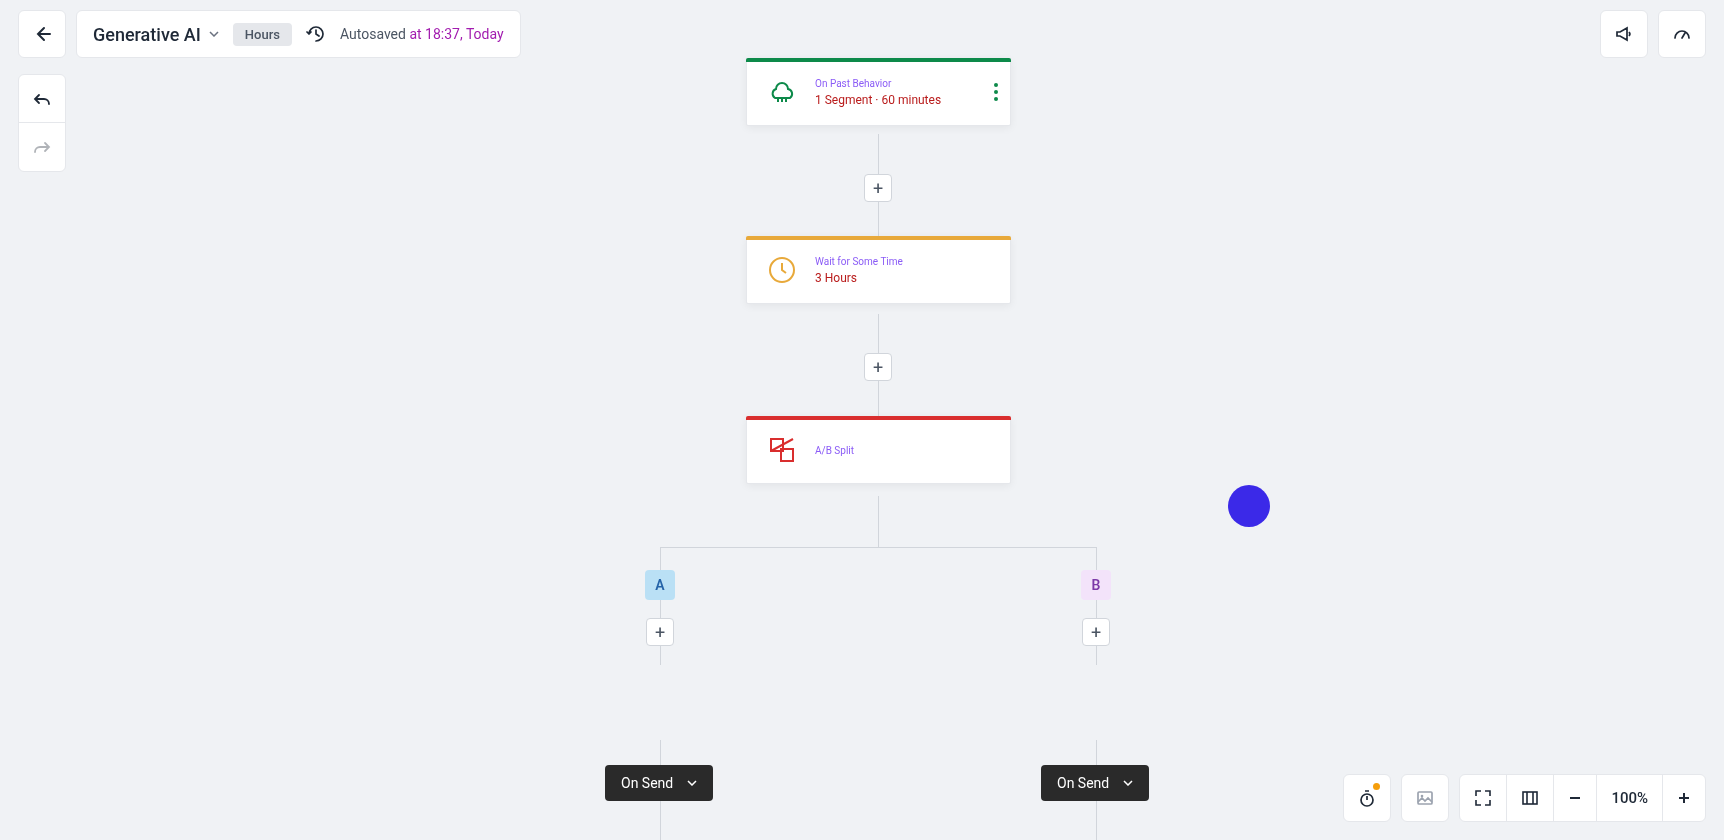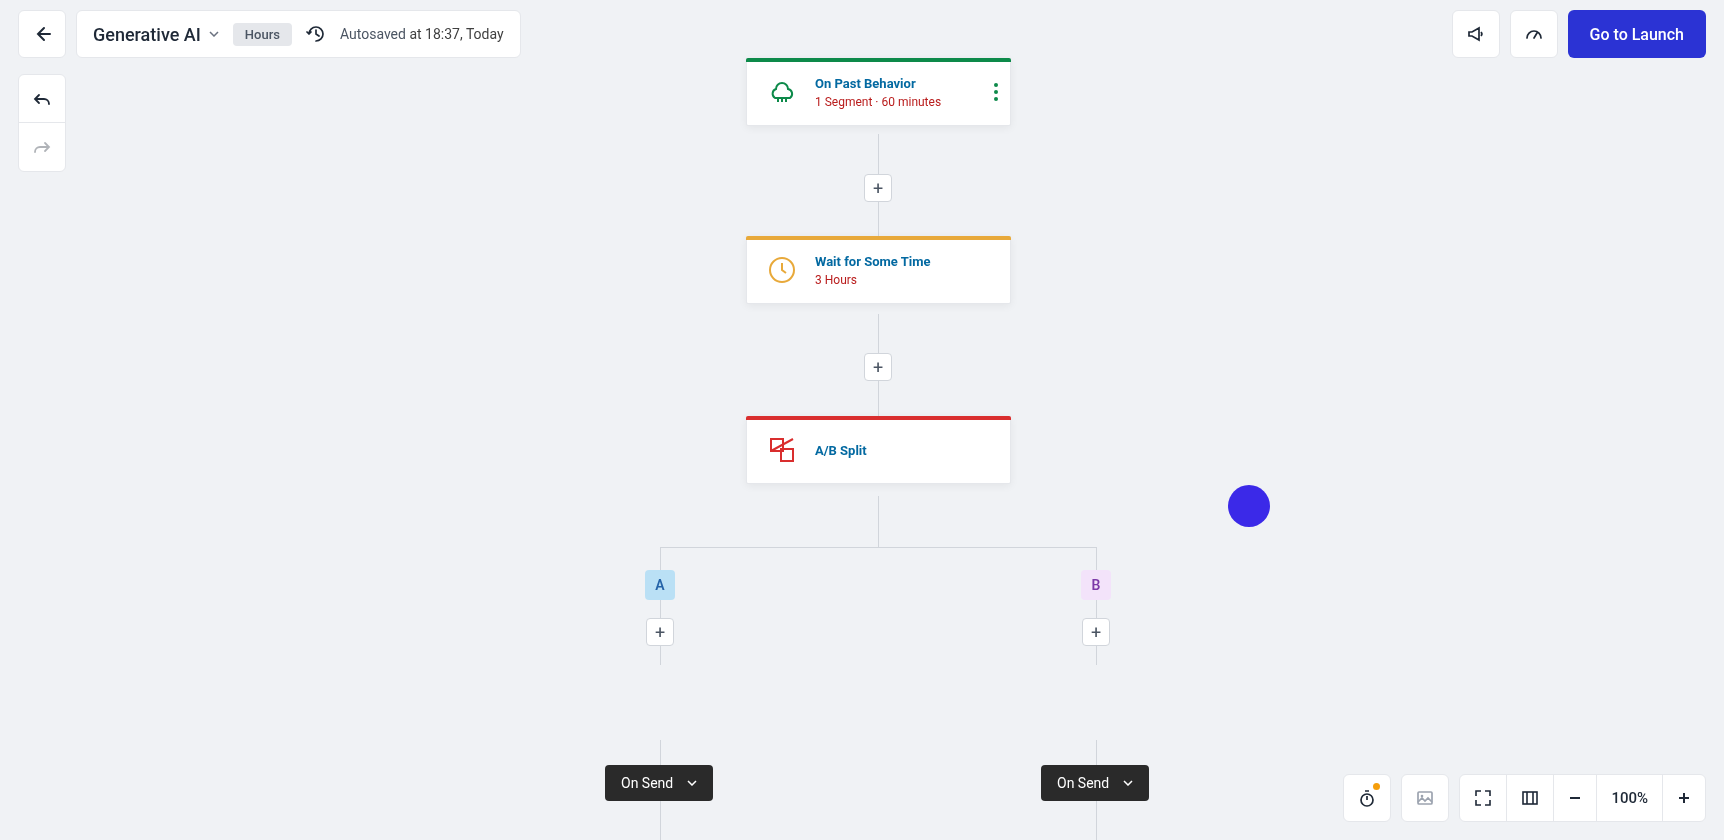--- a/index.html
+++ b/index.html
@@ -5,34 +5,34 @@
 *{box-sizing:border-box;margin:0;padding:0;font-family:-apple-system,BlinkMacSystemFont,"Segoe UI",Roboto,sans-serif}
 body{width:1724px;height:840px;background:#f0f2f5;position:relative;overflow:hidden}
 .topbar{position:absolute;top:10px;left:18px;right:18px;height:48px;display:flex;align-items:flex-start;justify-content:space-between}
 .topbar-left{display:flex;align-items:center;gap:0}
 .back-btn{width:48px;height:48px;background:#fff;border:1px solid #e5e7eb;border-radius:6px;display:flex;align-items:center;justify-content:center;cursor:pointer;margin-right:10px}
 .title-group{display:flex;align-items:center;background:#fff;border:1px solid #e5e7eb;border-radius:6px;height:48px;padding:0 16px;gap:14px}
 .journey-title{font-size:18px;font-weight:500;color:#1f2937;display:flex;align-items:center;gap:8px}
 .draft-badge{background:#e5e7eb;color:#4b5563;font-size:13px;padding:4px 12px;border-radius:4px;font-weight:500}
 .history-icon{width:20px;height:20px}
 .autosave{font-size:14px;color:#4b5563}
-.autosave .time{color:#404040}
+.autosave .time{color:#a21caf}
 .topbar-right{display:flex;align-items:center;gap:10px}
 .icon-btn{width:48px;height:48px;background:#fff;border:1px solid #e5e7eb;border-radius:6px;display:flex;align-items:center;justify-content:center;cursor:pointer}
 .launch-btn{background:#2b33d4;color:#fff;font-size:16px;font-weight:500;padding:0 22px;height:48px;border:none;border-radius:6px;cursor:pointer}
 .undo-redo{position:absolute;left:18px;top:74px;width:48px;background:#fff;border:1px solid #e5e7eb;border-radius:6px;display:flex;flex-direction:column}
 .ur-btn{width:100%;height:48px;display:flex;align-items:center;justify-content:center;cursor:pointer}
 .ur-btn.disabled{opacity:0.35;cursor:default}
 .ur-btn:first-child{border-bottom:1px solid #e5e7eb}
 .canvas{position:absolute;inset:0}
 .node{position:absolute;background:#fff;border:1px solid #e5e7eb;border-radius:2px;box-shadow:0 2px 8px rgba(0,0,0,0.06);padding:16px 18px;display:flex;align-items:center;gap:16px}
 .node .bar{position:absolute;top:-1px;left:-1px;right:-1px;height:4px;border-radius:2px 2px 0 0}
 .node-icon{width:34px;height:34px;flex-shrink:0}
 .node-text{display:flex;flex-direction:column;gap:4px}
-.node-title{font-size:13px;font-weight:700;color:#0369a1}
+.node-title{font-size:10px;font-weight:400;color:#8b5cf6}
 .node-sub{font-size:12px;color:#b91c1c}
 .node-menu{position:absolute;right:12px;top:50%;transform:translateY(-50%);display:flex;flex-direction:column;gap:3px;cursor:pointer}
 .node-menu span{width:4px;height:4px;background:#0d8a4a;border-radius:50%}
 .plus-btn{position:absolute;width:28px;height:28px;background:#fff;border:1px solid #d1d5db;border-radius:4px;display:flex;align-items:center;justify-content:center;cursor:pointer;font-size:18px;color:#4b5563}
 .connector{position:absolute;background:#d1d5db}
 .connector.v{width:1px}
 .connector.h{height:1px}
 .branch-label{position:absolute;width:30px;height:30px;border-radius:4px;display:flex;align-items:center;justify-content:center;font-size:14px;font-weight:600}
 .branch-a{background:#bae0f5;color:#2563a8}
 .branch-b{background:#f3e3fa;color:#7c3aa8}
@@ -163,21 +163,20 @@
     <div class="icon-btn">
       <svg width="20" height="20" viewBox="0 0 20 20">
           <path d="M3 8v4h3l7 4V4L6 8H3zm12 0a3 3 0 010 4" stroke="#1f2937" stroke-width="1.7" fill="none"></path>
         </svg>
     </div>
     <div class="icon-btn">
       <svg width="20" height="20" viewBox="0 0 20 20">
           <path d="M3 14a7 7 0 0114 0M10 14l3-5" stroke="#1f2937" stroke-width="1.7" fill="none" stroke-linecap="round"></path>
         </svg>
     </div>
-    <button class="launch-btn">Go to Launch</button>
   </div>
 </div>
 
 <div class="undo-redo">
   <div class="ur-btn">
     <svg width="20" height="20" viewBox="0 0 20 20">
         <path d="M7 6L3 10l4 4M3 10h9a5 5 0 015 5" stroke="#1f2937" stroke-width="1.8" fill="none" stroke-linecap="round"></path>
       </svg>
   </div>
   <div class="ur-btn disabled">

